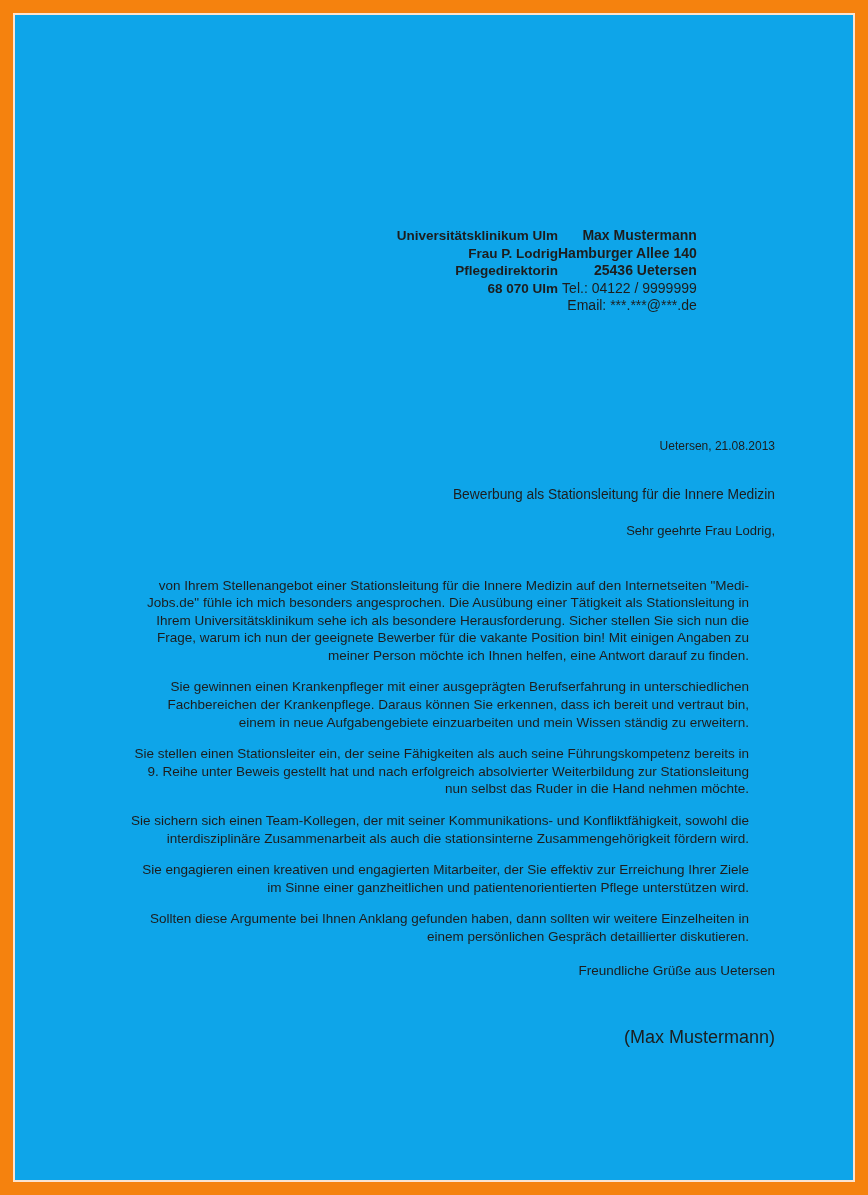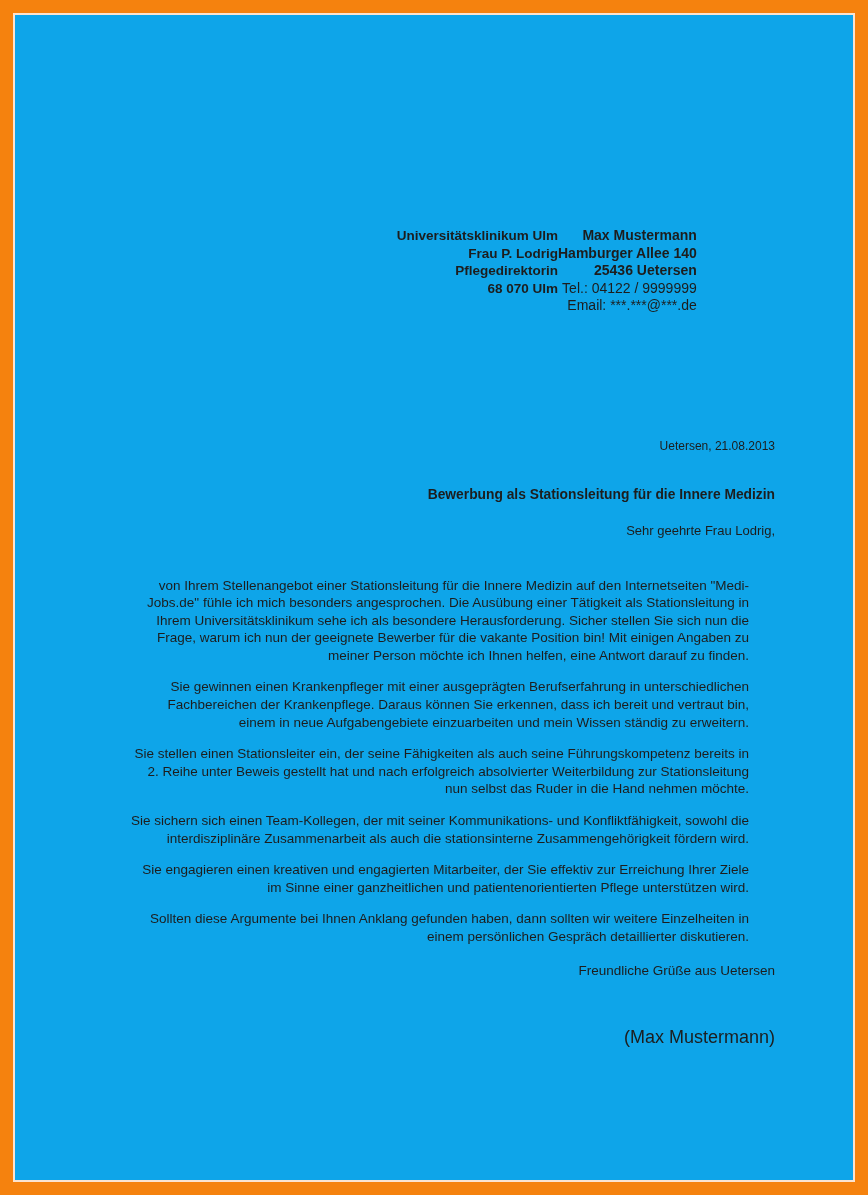--- a/index.html
+++ b/index.html
@@ -50,21 +50,21 @@
   .sender-block .bold { font-weight: bold; }
   .sender-email-value { }
   .date-line {
     margin-left: 429px;
     margin-top: 122px;
     font-size: 12px;
     line-height: 18px;
   }
   .subject-line {
     margin-top: 31px;
-    font-weight: bold;
+    font-weight: normal;
     font-size: 13.8px;
     line-height: 18px;
   }
   .salutation-line {
     margin-top: 18px;
     font-size: 13px;
     line-height: 18px;
   }
   .letter-body {
     width: 620px;
@@ -111,21 +111,21 @@
 
       <div class="date-line">Uetersen, 21.08.2013</div>
 
       <div class="subject-line">Bewerbung als Stationsleitung für die Innere Medizin</div>
 
       <div class="salutation-line">Sehr geehrte Frau Lodrig,</div>
 
       <div class="letter-body">
         <p>von Ihrem Stellenangebot einer Stationsleitung für die Innere Medizin auf den Internetseiten "Medi-Jobs.de" fühle ich mich besonders angesprochen. Die Ausübung einer Tätigkeit als Stationsleitung in Ihrem Universitätsklinikum sehe ich als besondere Herausforderung. Sicher stellen Sie sich nun die Frage, warum ich nun der geeignete Bewerber für die vakante Position bin! Mit einigen Angaben zu meiner Person möchte ich Ihnen helfen, eine Antwort darauf zu finden.</p>
         <p>Sie gewinnen einen Krankenpfleger mit einer ausgeprägten Berufserfahrung in unterschiedlichen Fachbereichen der Krankenpflege. Daraus können Sie erkennen, dass ich bereit und vertraut bin, einem in neue Aufgabengebiete einzuarbeiten und mein Wissen ständig zu erweitern.</p>
-        <p>Sie stellen einen Stationsleiter ein, der seine Fähigkeiten als auch seine Führungskompetenz bereits in 2. Reihe unter Beweis gestellt hat und nach erfolgreich absolvierter Weiterbildung zur Stationsleitung nun selbst das Ruder in die Hand nehmen möchte.</p>
+        <p>Sie stellen einen Stationsleiter ein, der seine Fähigkeiten als auch seine Führungskompetenz bereits in 9. Reihe unter Beweis gestellt hat und nach erfolgreich absolvierter Weiterbildung zur Stationsleitung nun selbst das Ruder in die Hand nehmen möchte.</p>
         <p>Sie sichern sich einen Team-Kollegen, der mit seiner Kommunikations- und Konfliktfähigkeit, sowohl die interdisziplinäre Zusammenarbeit als auch die stationsinterne Zusammengehörigkeit fördern wird.</p>
         <p>Sie engagieren einen kreativen und engagierten Mitarbeiter, der Sie effektiv zur Erreichung Ihrer Ziele im Sinne einer ganzheitlichen und patientenorientierten Pflege unterstützen wird.</p>
         <p>Sollten diese Argumente bei Ihnen Anklang gefunden haben, dann sollten wir weitere Einzelheiten in einem persönlichen Gespräch detaillierter diskutieren.</p>
       </div>
 
       <div class="closing-line">Freundliche Grüße aus Uetersen</div>
 
       <div class="signature-line">(Max Mustermann)</div>
 
     </div>

